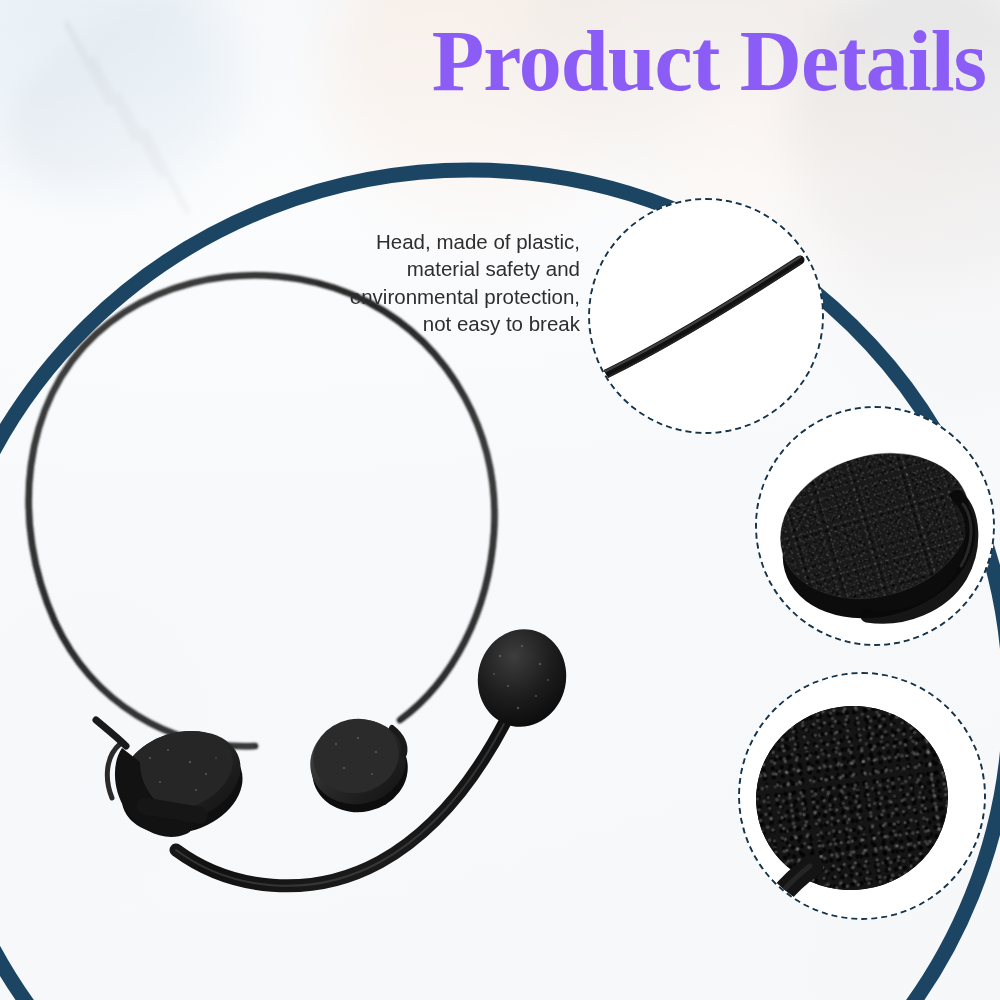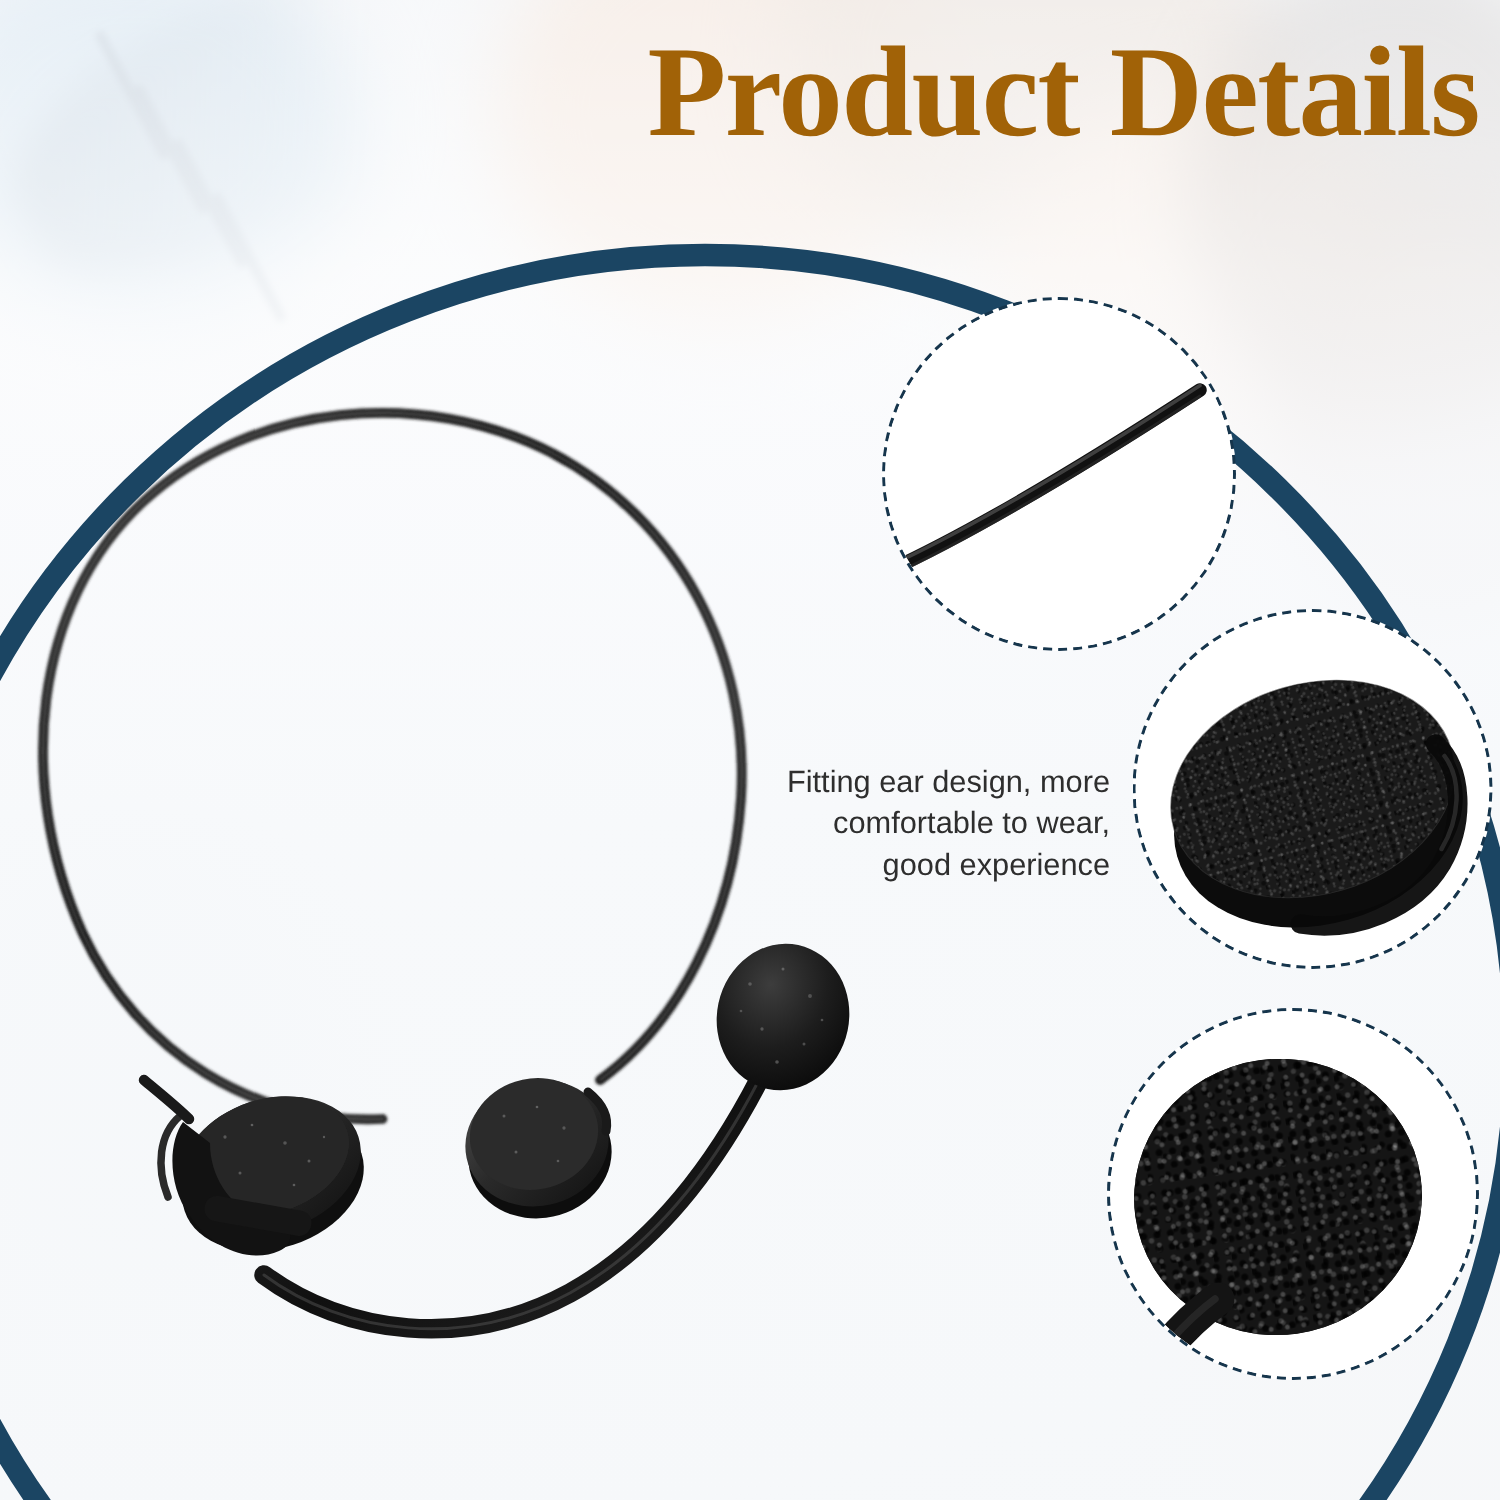--- a/index.html
+++ b/index.html
@@ -120,21 +120,21 @@
     position: absolute;
     left: 0;
     right: 14px;
     top: 18px;
     text-align: right;
     font-family: "Liberation Serif", serif;
     font-weight: bold;
     font-size: 86px;
     line-height: 1;
     letter-spacing: -1px;
-    color: #a16207;
+    color: #8b5cf6;
     white-space: nowrap;
   }
 
   
   .product {
     position: absolute;
     left: 0; top: 250px;
     width: 660px; height: 680px;
   }
 
@@ -382,20 +382,21 @@
         </svg>
         <div class="foam-coarse" style="position:absolute; left:16px; top:32px; width:192px; height:184px;
                     border-radius:50%; transform:rotate(-8deg);"></div>
         <svg viewBox="0 0 248 248" width="248" height="248" style="position:absolute; left:0; top:0;">
           <path d="M 38 224 C 48 212, 58 202, 72 192" fill="none" stroke="#141414" stroke-width="22" stroke-linecap="round"></path>
           <path d="M 40 220 C 50 209, 59 200, 70 192" fill="none" stroke="#303030" stroke-width="5" stroke-linecap="round" opacity="0.6"></path>
         </svg>
       </div>
     </div>
 
-
-    <div class="callout callout-2">Fitting ear design, more
-comfortable to wear,
-good experience</div>
+    <div class="callout callout-1">Head, made of plastic,
+material safety and
+environmental protection,
+not easy to break</div>
+
 
 
   </div>
 </div>
 
 </body></html>

